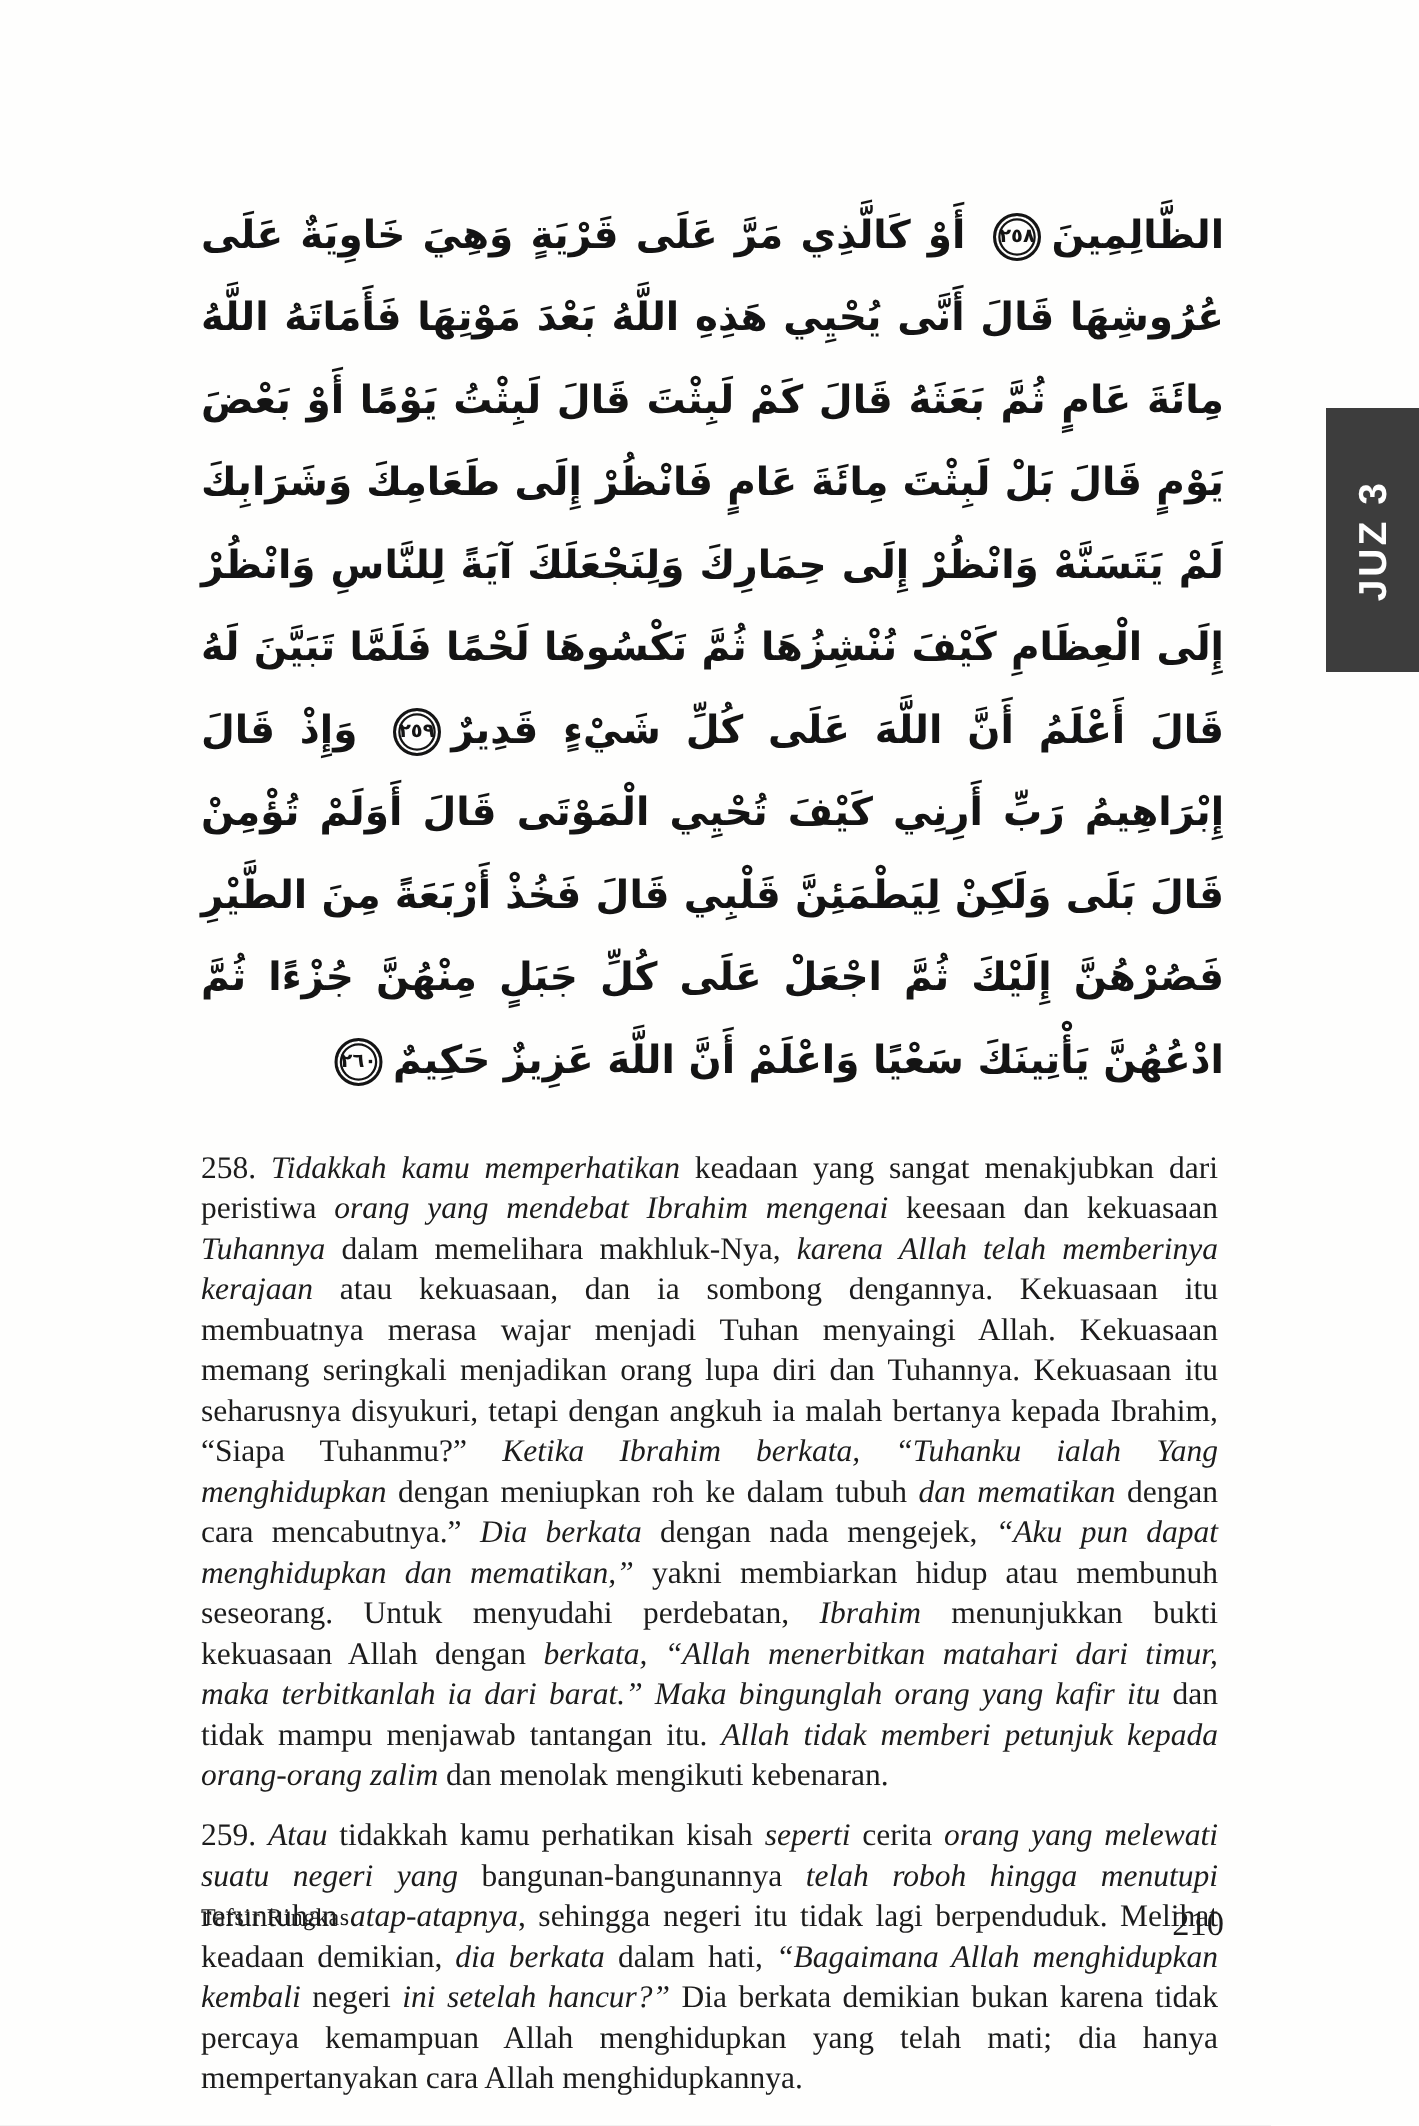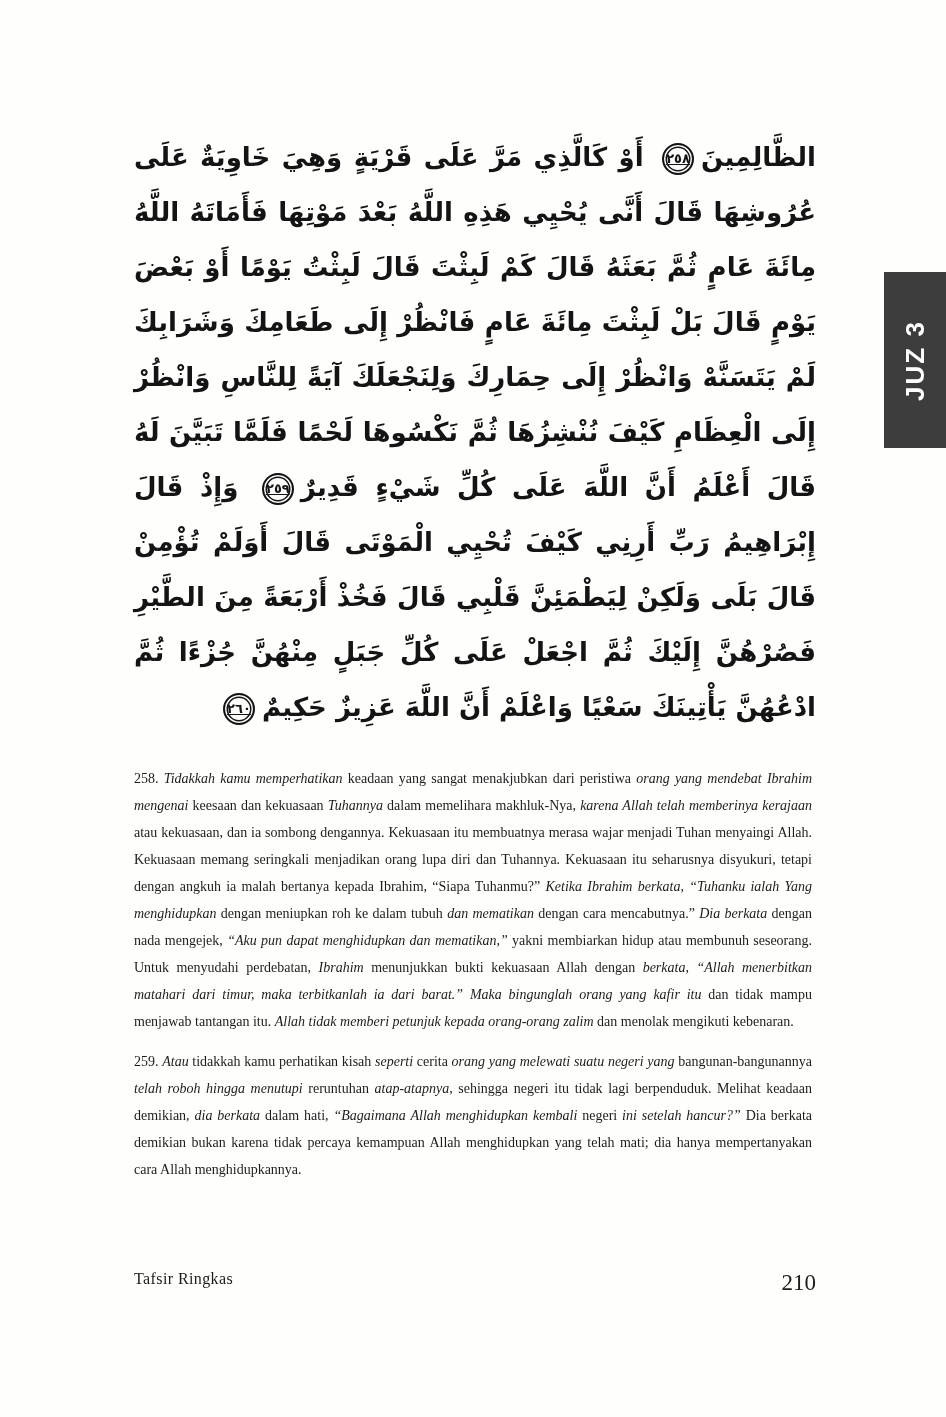--- a/index.html
+++ b/index.html
@@ -59,25 +59,24 @@
     height: 32px;
     border: 2px solid #141414;
     box-shadow: 0 0 0 1.5px #fefefd inset, 0 0 0 3px #141414 inset;
     border-radius: 50%;
     font-size: 13px;
     font-weight: bold;
     line-height: 1;
     vertical-align: middle;
     margin: 0 7px;
     box-sizing: border-box;
-    text-decoration: underline;
   }
   .tafsir p {
     margin: 0 4px 13px 0;
-    font-size: 14px;
+    font-size: 21px;
     line-height: 27px;
     text-align: justify;
     font-family: Liberation Serif, serif;
   }
   .tafsir em { font-style: italic; }
   .footer {
     position: absolute;
     left: 134px;
     right: 130px;
     top: 1270px;

